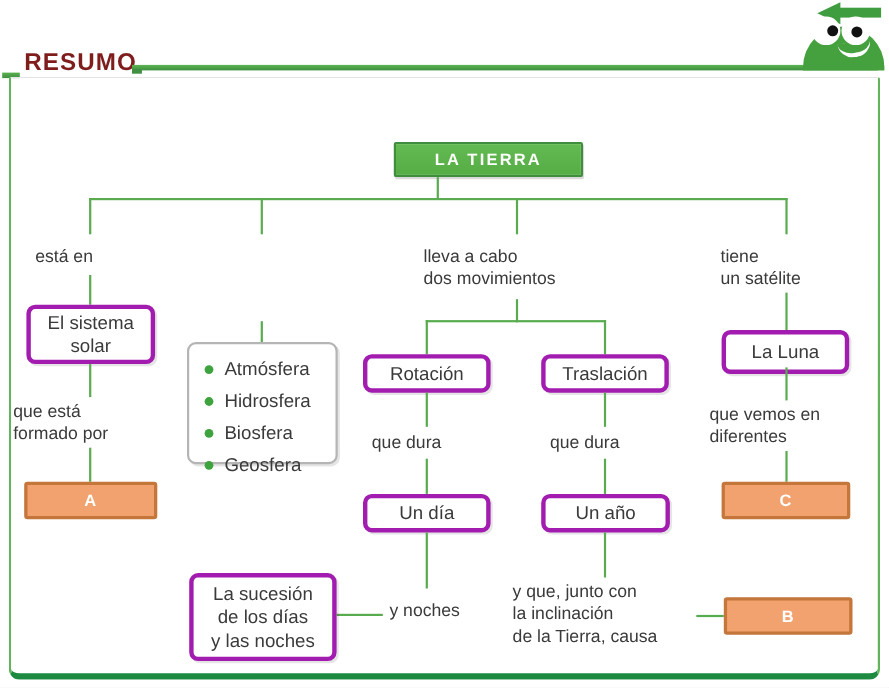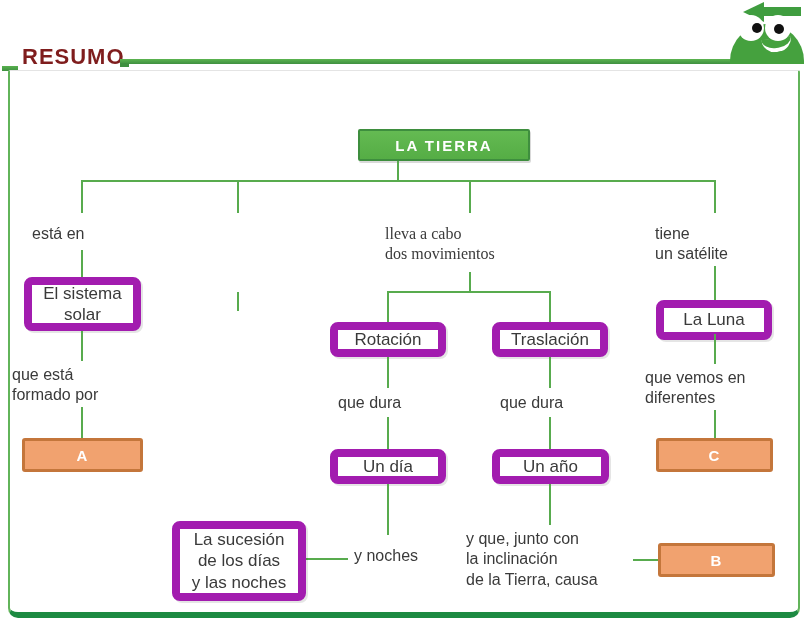--- a/index.html
+++ b/index.html
@@ -33,21 +33,21 @@
     border-bottom:10px solid transparent; border-right:21px solid #3f9d3f; }
 
   
   .root-node {
     background:linear-gradient(to bottom,#64ba52,#55ad45);
     border:2px solid #3e8e3e; color:#fff; font-weight:bold; font-size:15px;
     letter-spacing:2px; display:flex; align-items:center; justify-content:center;
     border-radius:2px; box-shadow:1px 2px 0 rgba(0,0,0,.15);margin-left:46px;
   }
   .node {
-    background:#fff; border:8px solid #a21caf; border-radius:8px;
+    background:#fff; border:4px solid #a21caf; border-radius:8px;
     display:flex; align-items:center; justify-content:center; text-align:center;
     font-size:17px; box-shadow:2px 2px 0 rgba(0,0,0,.10); white-space:pre-line;
     line-height:1.25;
   }
   .answer-node {
     background:#f1a26f; border:3px solid #c4763b; border-radius:3px;
     color:#fff; font-weight:bold; font-size:15px; letter-spacing:1px;
     display:flex; align-items:center; justify-content:center;
   }
   .edge {
@@ -101,22 +101,40 @@
   <div class="abs vline" style="left:81px;top:250px;height:27px;"></div>
   <div class="abs node" style="left:24px;top:277px;width:117px;height:54px;">El sistema
 solar</div>
   <div class="abs vline" style="left:81px;top:331px;height:30px;"></div>
   <div class="abs edge" style="left:12px;top:365px;width:140px;">que está
 formado por</div>
   <div class="abs vline" style="left:81px;top:407px;height:31px;"></div>
   <div class="abs answer-node" style="left:22px;top:438px;width:121px;height:34px;">A</div>
 
   <div class="abs vline" style="left:237px;top:292px;height:19px;"></div>
+  <div class="abs bullet-box" style="left:170px;top:311px;width:137px;height:111px;">
+    <div class="bullet-row">
+      <span class="bullet-dot"></span>
+      <span class="bullet-label">Atmósfera</span>
+    </div>
+    <div class="bullet-row">
+      <span class="bullet-dot"></span>
+      <span class="bullet-label">Hidrosfera</span>
+    </div>
+    <div class="bullet-row">
+      <span class="bullet-dot"></span>
+      <span class="bullet-label">Biosfera</span>
+    </div>
+    <div class="bullet-row">
+      <span class="bullet-dot"></span>
+      <span class="bullet-label">Geosfera</span>
+    </div>
+  </div>
 
-  <div class="abs edge" style="left:385px;top:224px;width:170px;font-family:Liberation Serif, serif;">lleva a cabo
+  <div class="abs edge" style="left:385px;top:224px;width:170px;">lleva a cabo
 dos movimientos</div>
   <div class="abs vline" style="left:469px;top:272px;height:21px;"></div>
   <div class="abs hline" style="left:387px;top:291px;width:164px;"></div>
   <div class="abs vline" style="left:387px;top:291px;height:31px;"></div>
   <div class="abs vline" style="left:549px;top:291px;height:31px;"></div>
 
   <div class="abs node" style="left:330px;top:322px;width:116px;height:35px;">Rotación</div>
   <div class="abs vline" style="left:387px;top:357px;height:31px;"></div>
   <div class="abs edge" style="left:338px;top:393px;width:100px;">que dura</div>
   <div class="abs vline" style="left:387px;top:417px;height:32px;"></div>

